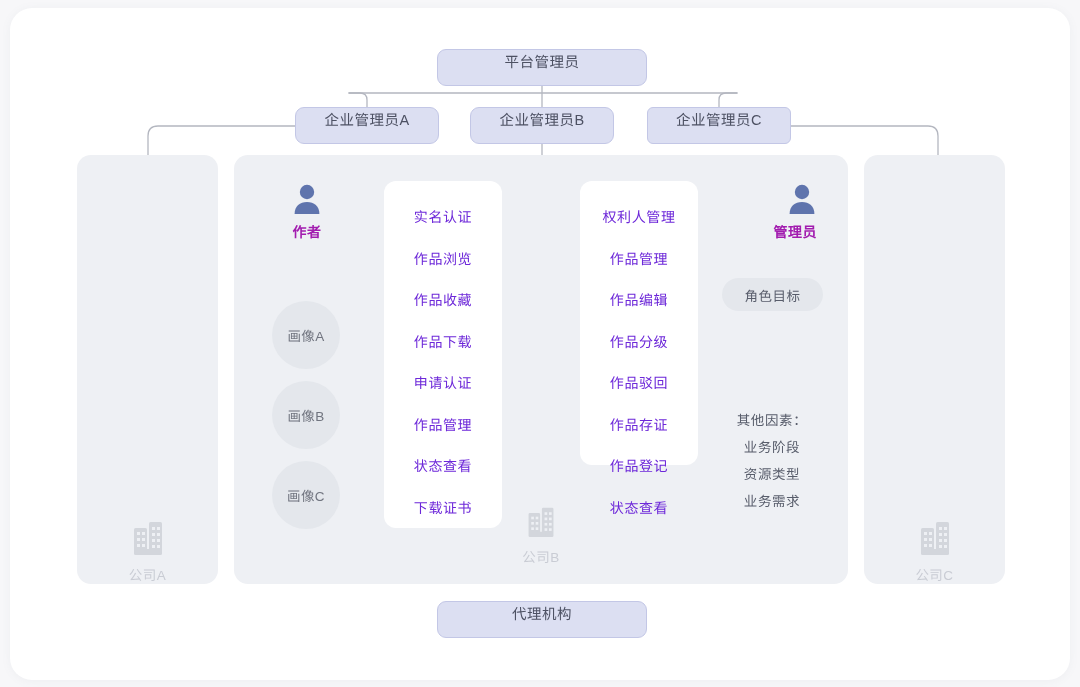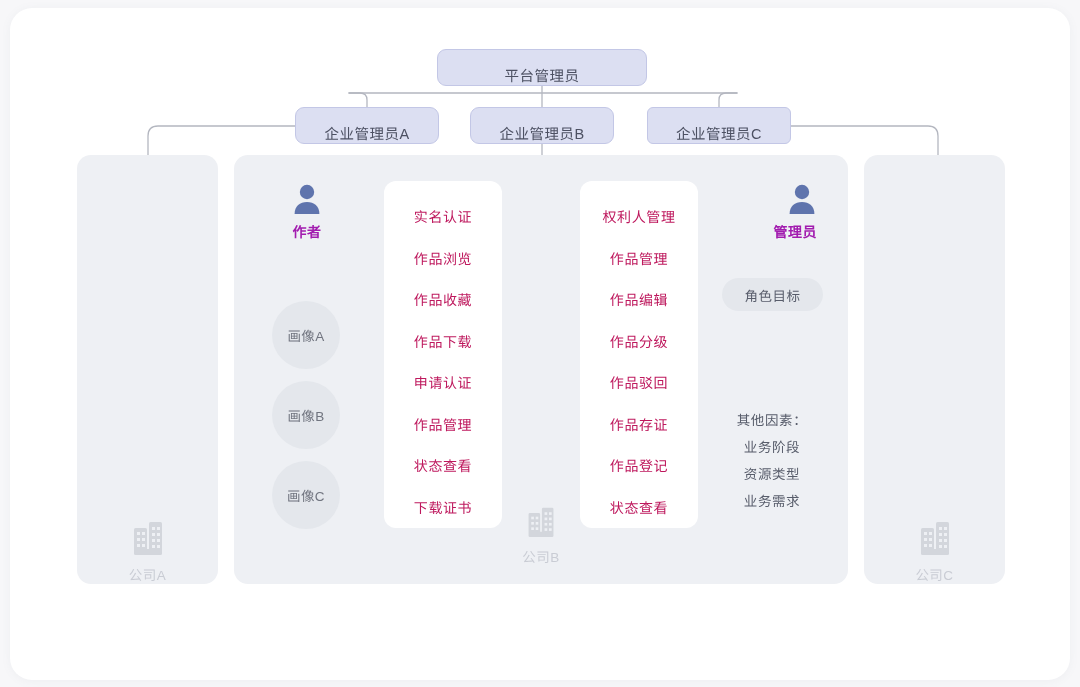--- a/index.html
+++ b/index.html
@@ -38,21 +38,21 @@
   
   .node {
     position: absolute;
     box-sizing: border-box;
     background: #dcdff2;
     border: 1px solid #c3c7e6;
     border-radius: 9px;
     color: #4d5163;
     font-size: 14.5px;
     display: flex;
-    align-items: flex-end;
+    align-items: flex-start;
     justify-content: center;
     letter-spacing: 0.5px;
   }
   #node-platform { left: 437px; top: 49px;  width: 210px; height: 37px; }
   #node-entA     { left: 295px; top: 107px; width: 144px; height: 37px; }
   #node-entB     { left: 470px; top: 107px; width: 144px; height: 37px; }
   #node-entC     { left: 647px; top: 107px; width: 144px; height: 37px; border-radius: 6px; }
   #node-agency   { left: 437px; top: 601px; width: 210px; height: 37px; }
 
   
@@ -140,26 +140,26 @@
     position: absolute;
     box-sizing: border-box;
     background: #ffffff;
     border-radius: 12px;
     display: flex;
     flex-direction: column;
     align-items: center;
     padding-top: 16px;
   }
   #list-author { left: 384px; top: 181px; width: 118px; height: 347px; }
-  #list-admin  { left: 580px; top: 181px; width: 118px; height: 347px; }
+  #list-admin  { left: 580px; top: 181px; width: 118px; height: 284px; }
   .list-item {
     height: 41.5px;
     line-height: 41.5px;
     font-size: 14px;
-    color: #be185d;
+    color: #6d28d9;
     letter-spacing: 0.6px;
     white-space: nowrap;
   }
 
   
   #admin-block {
     position: absolute;
     left: 727px;
     top: 183px;
     width: 90px;
@@ -240,20 +240,23 @@
     <span>平台管理员</span>
   </div>
   <div class="node" id="node-entA">
     <span>企业管理员A</span>
   </div>
   <div class="node" id="node-entB">
     <span>企业管理员B</span>
   </div>
   <div class="node" id="node-entC">
     <span>企业管理员C</span>
+  </div>
+  <div class="node" id="node-agency">
+    <span>代理机构</span>
   </div>
 
   <div class="company-panel" id="panel-companyA">
     <svg class="building-icon" width="36" height="38" viewBox="0 0 36 38">
       <g fill="#d3d6dc">
         <rect x="4" y="9" width="13" height="27" rx="1.5"></rect>
         <rect x="19" y="3" width="13" height="33" rx="1.5"></rect>
         <rect x="13" y="30" width="10" height="6" rx="1"></rect>
       </g>
       <g fill="#eef0f4">

